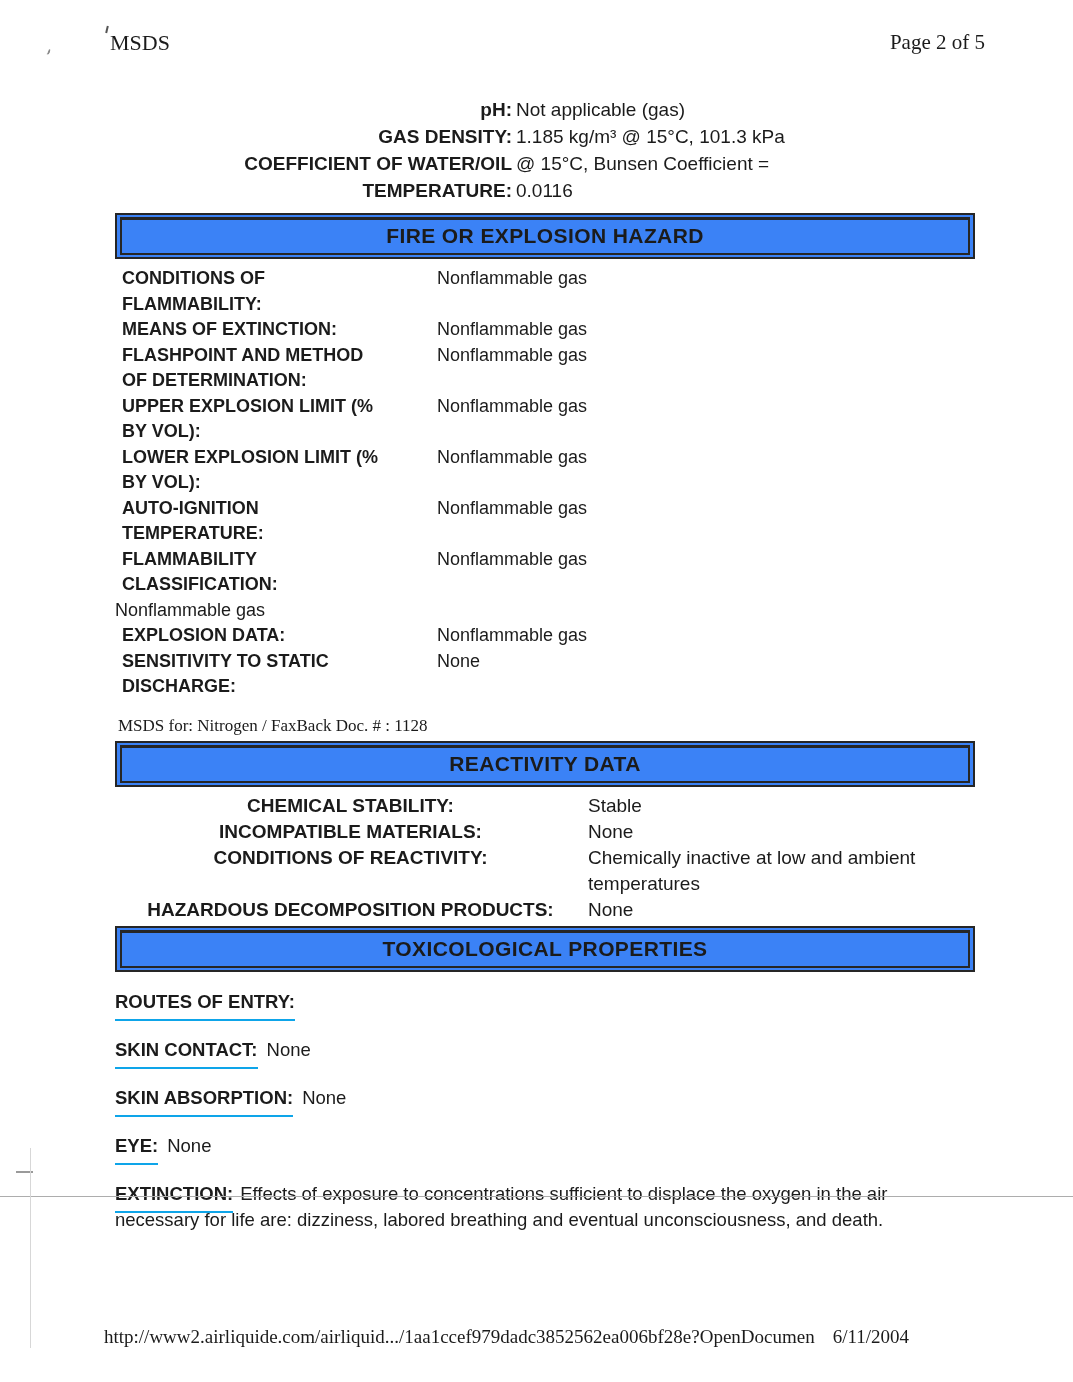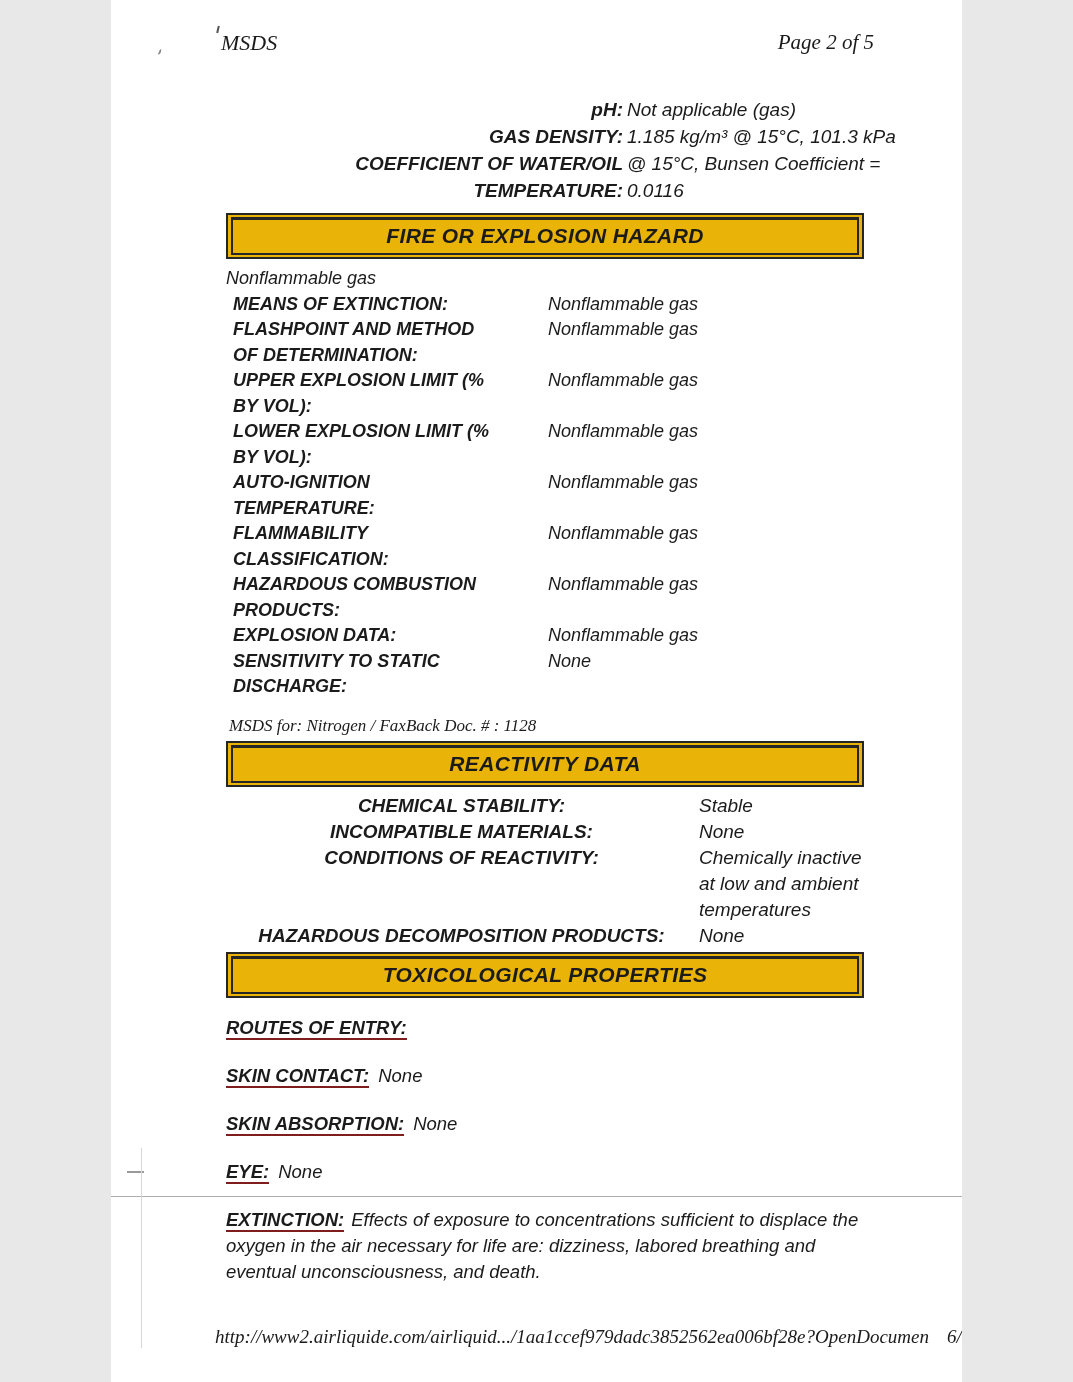--- a/index.html
+++ b/index.html
@@ -1,43 +1,42 @@
 <!DOCTYPE html>
 <html><head>
 <meta charset="utf-8">
 <style>
   * { margin:0; padding:0; box-sizing:border-box; }
   html,body { background:#e8e8e8; }
   .page {
     position:relative;
-    width:851px; height:1382px;
+    width:1073px; height:1382px;
     background:#ffffff;
     color:#1b1b1b;
     font-family:"Liberation Sans", sans-serif;
     overflow:hidden;
     margin:0 auto;
-    font-style:italic;
   }
   
   .hdr {
     display:flex; justify-content:space-between; align-items:flex-start;
     padding:30px 88px 0 110px;
     font-family:"Liberation Serif", serif;
     font-size:22px;
   }
   .hdr .pageno { font-size:21px; }
   
   .content { margin:0 98px 0 115px; }
   
   .props { margin-top:40px; font-size:19px; line-height:27px; }
   .prow { display:grid; grid-template-columns:397px 1fr; }
   .plabel { font-weight:bold; text-align:right; white-space:nowrap; }
   .pvalue { padding-left:4px; white-space:nowrap; }
   
-  .banner { border:2px solid #262626; padding:2px 3px; margin-top:9px; background:#eab308; }
+  .banner { border:2px solid #262626; padding:2px 3px; margin-top:9px; background:#3b82f6; }
   .banner-inner {
     border:2px solid #262626; border-top-width:3px;
     text-align:center; font-weight:bold; font-size:21px; line-height:24px;
     padding:4px 0 5px; letter-spacing:0.4px;
   }
   .banner.rx-b { margin-top:5px; }
   .banner.tox-b { margin-top:3px; }
   
   .fire { margin-top:7px; font-size:18px; line-height:25.5px; }
   .frow { display:grid; grid-template-columns:322px 1fr; }
@@ -45,21 +44,21 @@
   
   .docref { margin-top:16px; margin-left:3px; font-family:"Liberation Serif", serif; font-size:17px; }
   
   .rx { margin-top:6px; font-size:19px; line-height:26px; }
   .rxrow { display:grid; grid-template-columns:471px 1fr; }
   .rxlabel { font-weight:bold; text-align:center; white-space:nowrap; }
   .rxvalue { padding-left:2px; white-space:pre-line; max-width:385px; }
   
   .tox { font-size:18.5px; }
   .tox-heading { margin-top:17px; line-height:25px; }
-  .u { font-weight:bold; border-bottom:2px solid #7f1d1d; padding-bottom:0; }
+  .u { font-weight:bold; border-bottom:2px solid #0ea5e9; padding-bottom:7px; }
   .tox-entry { margin-top:23px; line-height:25px; }
   .tox-val { margin-left:9px; }
   .tox-para { margin-top:23px; line-height:26px; max-width:875px; }
   .tox-para .u { margin-right:7px; }
   
   .ftr {
     position:absolute; left:104px; top:1326px;
     font-family:"Liberation Serif", serif; font-size:19px; white-space:nowrap;
   }
   .ftr .date { margin-left:18px; }
@@ -107,20 +106,22 @@
         <span class="pvalue">0.0116</span>
       </div>
     </section>
 
     <div class="banner">
       <div class="banner-inner">FIRE OR EXPLOSION HAZARD</div>
     </div>
 
     <section class="fire">
       <div class="frow">
+        <span class="flabel">CONDITIONS OF
+FLAMMABILITY:</span>
         <span class="fvalue">Nonflammable gas</span>
       </div>
       <div class="frow">
         <span class="flabel">MEANS OF EXTINCTION:</span>
         <span class="fvalue">Nonflammable gas</span>
       </div>
       <div class="frow">
         <span class="flabel">FLASHPOINT AND METHOD
 OF DETERMINATION:</span>
         <span class="fvalue">Nonflammable gas</span>
@@ -139,22 +140,20 @@
         <span class="flabel">AUTO-IGNITION
 TEMPERATURE:</span>
         <span class="fvalue">Nonflammable gas</span>
       </div>
       <div class="frow">
         <span class="flabel">FLAMMABILITY
 CLASSIFICATION:</span>
         <span class="fvalue">Nonflammable gas</span>
       </div>
       <div class="frow">
-        <span class="flabel">HAZARDOUS COMBUSTION
-PRODUCTS:</span>
         <span class="fvalue">Nonflammable gas</span>
       </div>
       <div class="frow">
         <span class="flabel">EXPLOSION DATA:</span>
         <span class="fvalue">Nonflammable gas</span>
       </div>
       <div class="frow">
         <span class="flabel">SENSITIVITY TO STATIC
 DISCHARGE:</span>
         <span class="fvalue">None</span>

